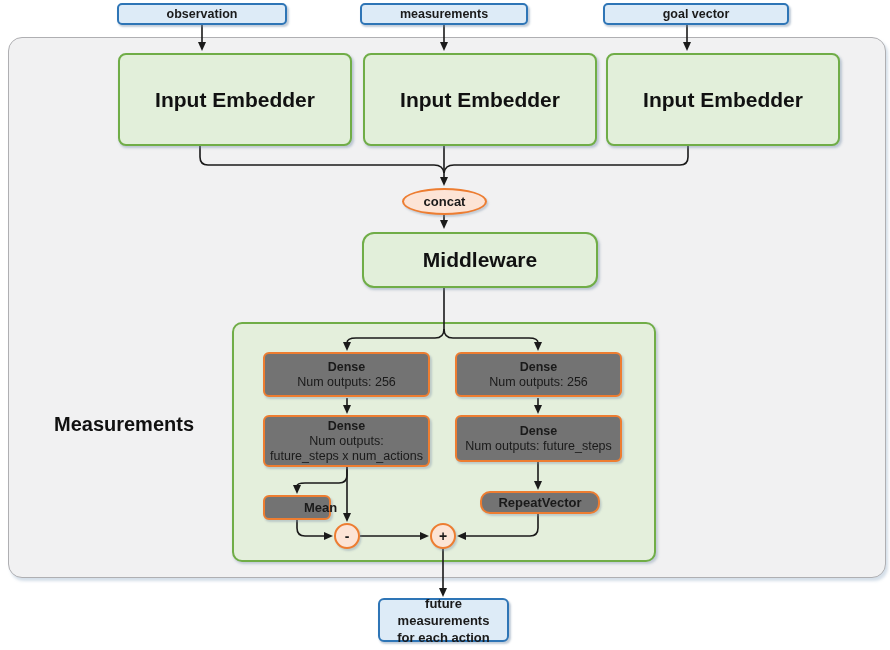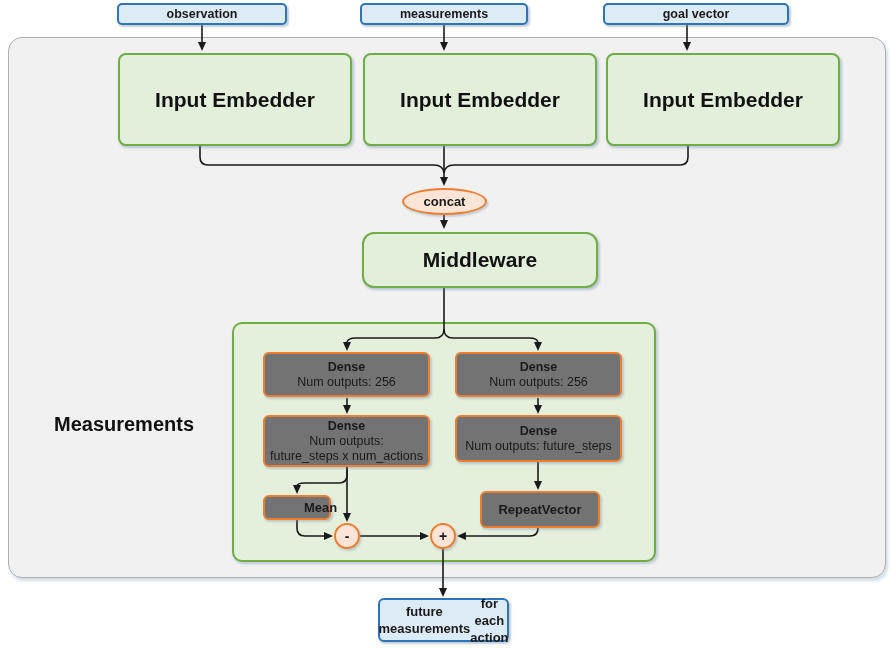--- a/index.html
+++ b/index.html
@@ -139,27 +139,27 @@
   <span class="dt">Num outputs: 256</span>
 </div>
 <div class="node orange-box dense" style="left:455px;top:415px;width:167px;height:47px;">
   <span class="nm">Dense</span>
   <span class="dt">Num outputs: future_steps</span>
 </div>
 
 <div class="node orange-box" style="left:263px;top:495px;width:68px;height:25px;font-weight:bold;font-size:13px;padding-left:47px;">
   <span>Mean</span>
 </div>
-<div class="node orange-box" style="left:480px;top:491px;width:120px;height:37px;font-weight:bold;font-size:13px;">
+<div class="node orange-box" style="left:480px;top:491px;width:120px;height:23px;font-weight:bold;font-size:13px;border-radius:10px;">
   <span>RepeatVector</span>
 </div>
 
 <div class="node circle" style="left:334px;top:523px;width:26px;height:26px;">
   <span>-</span>
 </div>
 <div class="node circle" style="left:430px;top:523px;width:26px;height:26px;">
   <span>+</span>
 </div>
 
-<div class="node blue-box" style="left:378px;top:598px;width:131px;height:44px;flex-direction:row;line-height:17px;border-radius:6px;font-size:13px;">
+<div class="node blue-box" style="left:378px;top:598px;width:131px;height:44px;flex-direction:column;line-height:17px;border-radius:6px;font-size:13px;">
   <span>future measurements</span>
   <span>for each action</span>
 </div>
 
 </body></html>

